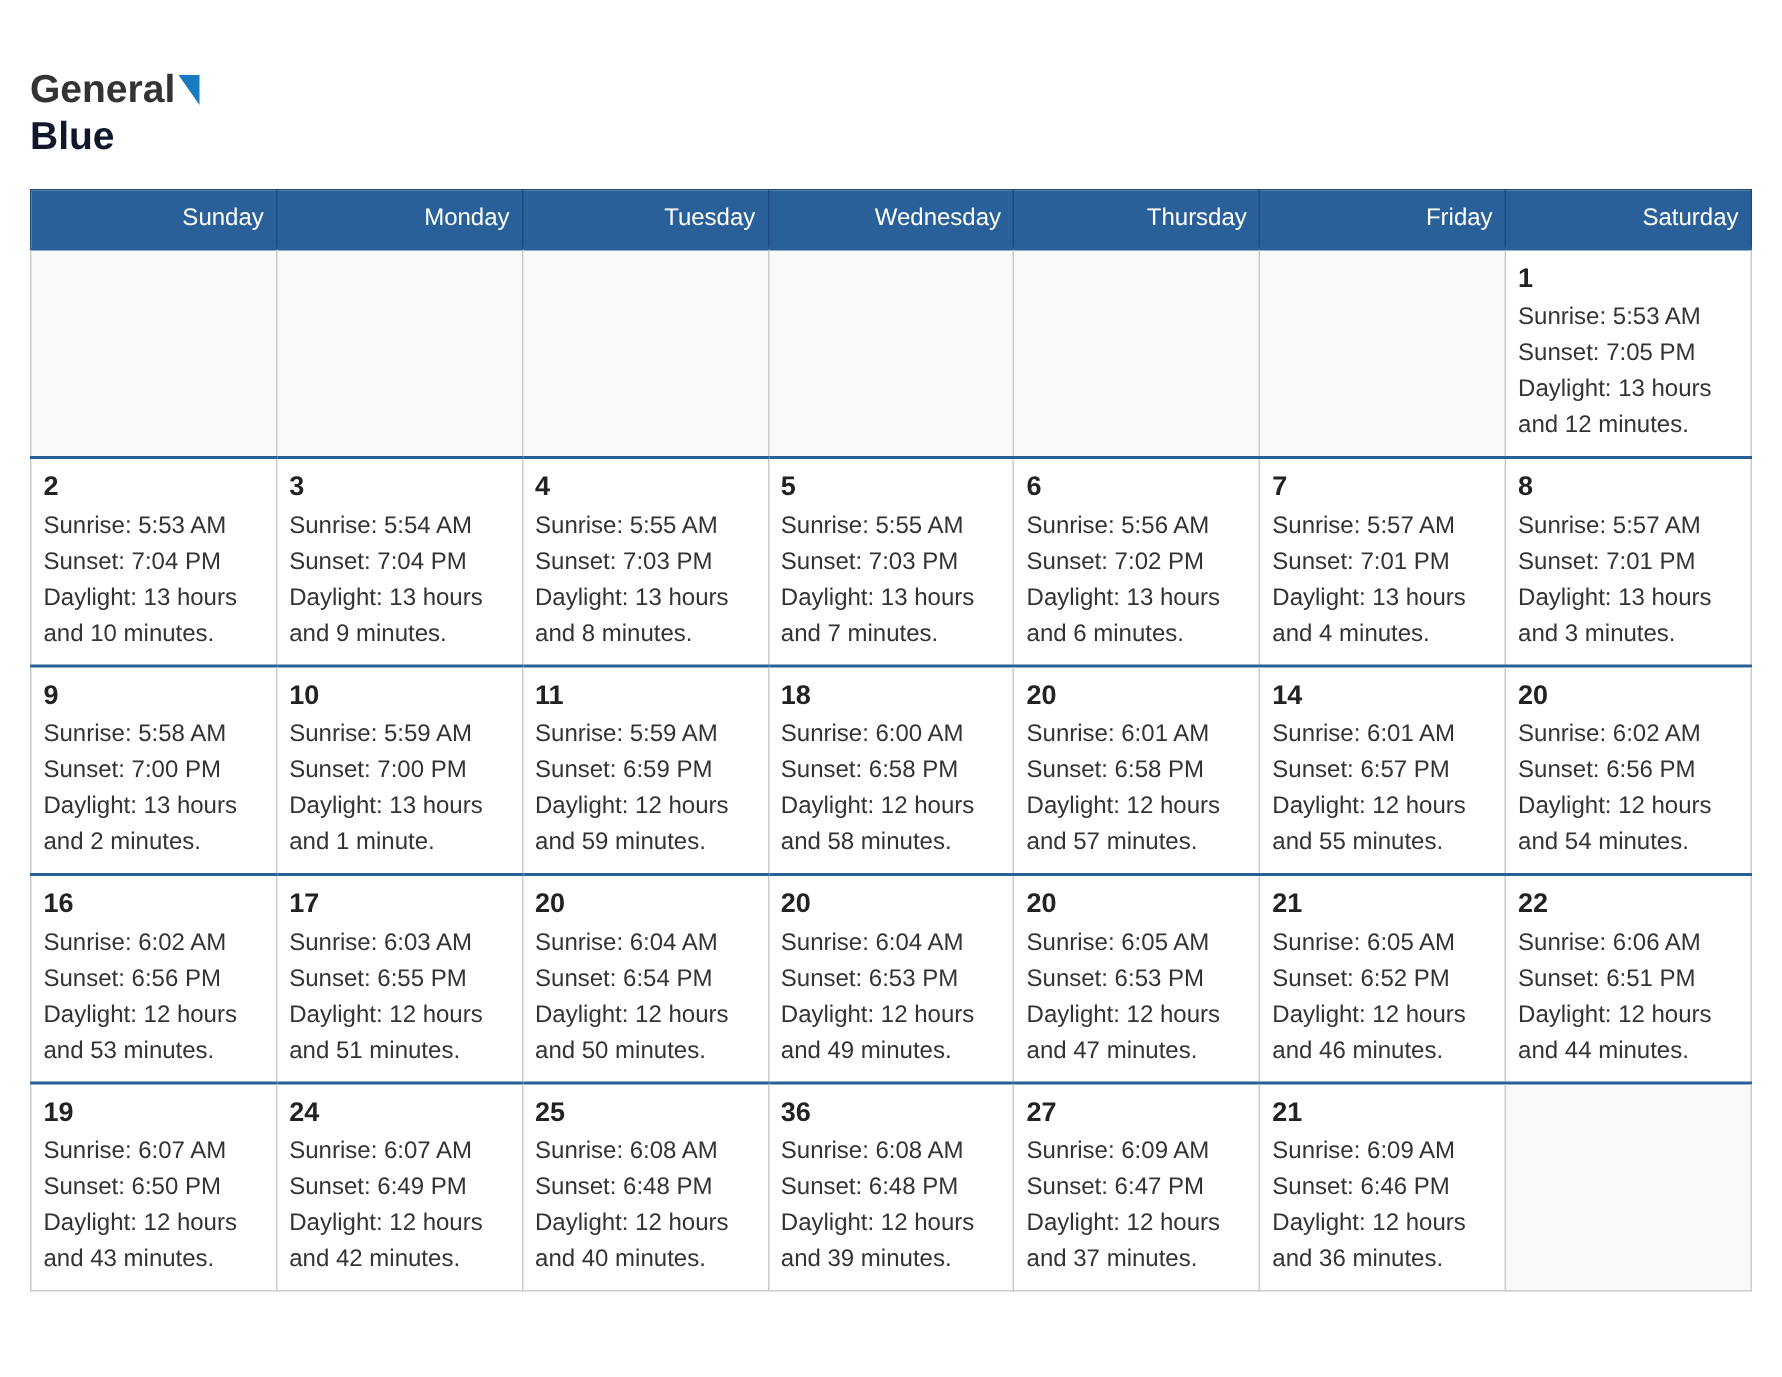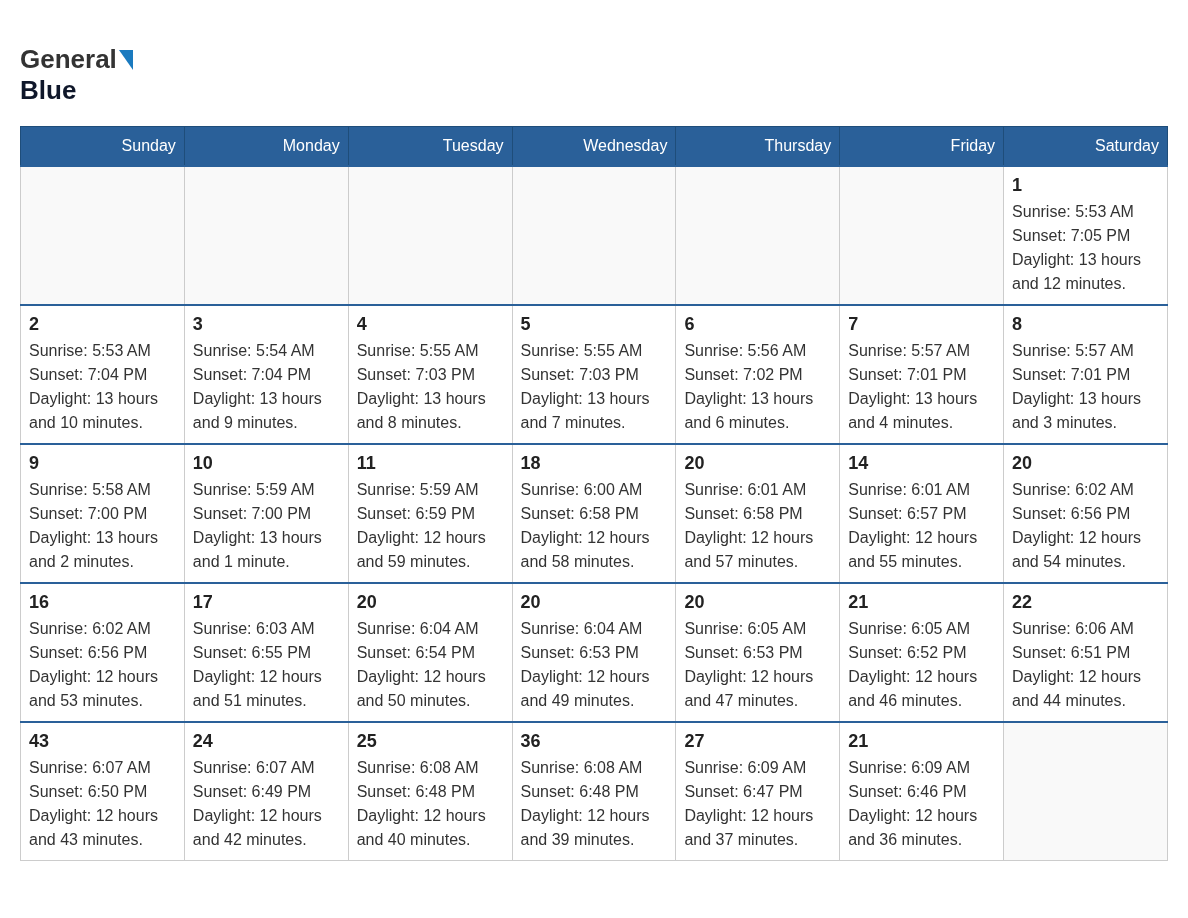--- a/index.html
+++ b/index.html
@@ -229,21 +229,21 @@
           <span class="day-number">21</span>
           <div class="day-info">Sunrise: 6:05 AM<br>Sunset: 6:52 PM<br>Daylight: 12 hours<br>and 46 minutes.</div>
         </td>
         <td>
           <span class="day-number">22</span>
           <div class="day-info">Sunrise: 6:06 AM<br>Sunset: 6:51 PM<br>Daylight: 12 hours<br>and 44 minutes.</div>
         </td>
       </tr>
       <tr class="week-row">
         <td>
-          <span class="day-number">43</span>
+          <span class="day-number">19</span>
           <div class="day-info">Sunrise: 6:07 AM<br>Sunset: 6:50 PM<br>Daylight: 12 hours<br>and 43 minutes.</div>
         </td>
         <td>
           <span class="day-number">24</span>
           <div class="day-info">Sunrise: 6:07 AM<br>Sunset: 6:49 PM<br>Daylight: 12 hours<br>and 42 minutes.</div>
         </td>
         <td>
           <span class="day-number">25</span>
           <div class="day-info">Sunrise: 6:08 AM<br>Sunset: 6:48 PM<br>Daylight: 12 hours<br>and 40 minutes.</div>
         </td>

